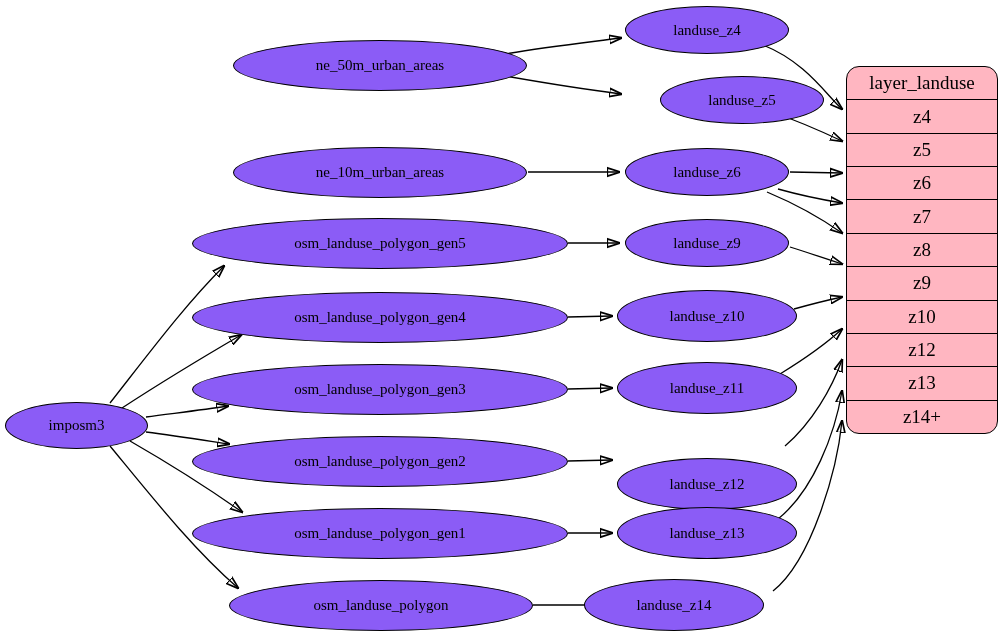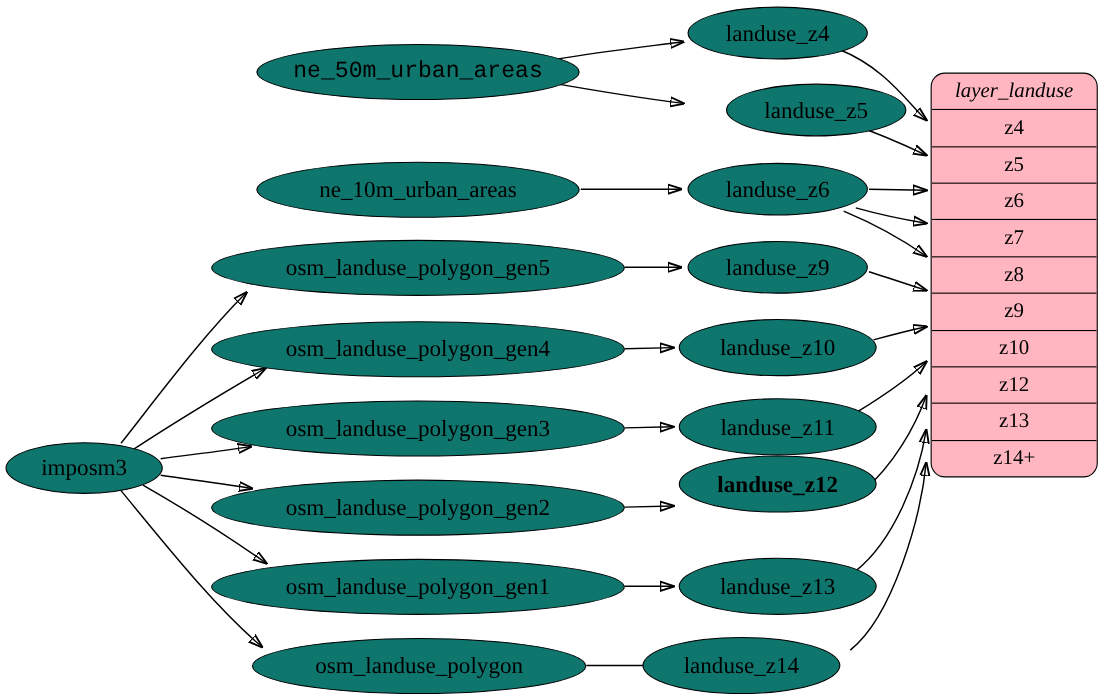--- a/index.html
+++ b/index.html
@@ -10,44 +10,44 @@
     font-family:"Liberation Serif","DejaVu Serif",serif;
     color:#000;
     overflow:hidden;
   }
   .edges{position:absolute;left:0;top:0;width:1006px;height:635px;}
   .edges path{stroke:#000;stroke-width:1.3;fill:none;}
   .ellipse-node{
     position:absolute;
     border:1.4px solid #000;
     border-radius:50%;
-    background:#0f766e;
+    background:#8b5cf6;
     display:flex;align-items:center;justify-content:center;
-    font-size:21px;
+    font-size:15px;
     white-space:nowrap;
     box-sizing:border-box;
   }
   .record-node{
     position:absolute;
     left:846px;top:66px;width:152px;height:368px;
     border:1.6px solid #000;
     border-radius:13px;
     background:#ffb6c1;
     display:flex;flex-direction:column;
     box-sizing:border-box;
     overflow:hidden;
     font-size:19px;
   }
   .record-row{
     flex:1;
     display:flex;align-items:center;justify-content:center;
     border-top:1.4px solid #000;
     box-sizing:border-box;
   }
-  .record-row:first-child{border-top:none;font-style:italic;}
+  .record-row:first-child{border-top:none;}
 </style>
 </head>
 <body>
 
 <div class="canvas">
 
   <svg class="edges" viewBox="0 0 1006 635">
     <defs>
       <marker id="arrow" viewBox="0 0 10 10" refX="9" refY="5" markerWidth="10" markerHeight="10" orient="auto">
         <path d="M0,1.8 L10,5 L0,8.2 z" fill="#000" stroke="none"></path>
@@ -78,36 +78,36 @@
     <path marker-end="url(#arrow)" d="M790,247 C809,253 827,259 842,264"></path>
     <path marker-end="url(#arrow)" d="M794,309 C812,304 828,300 842,297"></path>
     <path marker-end="url(#arrow)" d="M780,374 C806,358 828,342 842,329"></path>
     <path marker-end="url(#arrow)" d="M785,446 C812,423 832,388 842,360"></path>
     <path marker-end="url(#arrow)" d="M778,519 C813,491 835,434 842,391"></path>
     <path marker-end="url(#arrow)" d="M773,591 C812,560 837,470 842,421"></path>
   </svg>
 
   <div class="ellipse-node" style="left:5px;top:402px;width:143px;height:47px;">imposm3</div>
 
-  <div class="ellipse-node" style="left:233px;top:40px;width:294px;height:51px;font-family:Liberation Mono, monospace;">ne_50m_urban_areas</div>
+  <div class="ellipse-node" style="left:233px;top:40px;width:294px;height:51px;">ne_50m_urban_areas</div>
   <div class="ellipse-node" style="left:233px;top:147px;width:294px;height:51px;">ne_10m_urban_areas</div>
   <div class="ellipse-node" style="left:192px;top:218px;width:376px;height:51px;">osm_landuse_polygon_gen5</div>
   <div class="ellipse-node" style="left:192px;top:292px;width:376px;height:51px;">osm_landuse_polygon_gen4</div>
   <div class="ellipse-node" style="left:192px;top:364px;width:376px;height:51px;">osm_landuse_polygon_gen3</div>
   <div class="ellipse-node" style="left:192px;top:436px;width:376px;height:51px;">osm_landuse_polygon_gen2</div>
   <div class="ellipse-node" style="left:192px;top:508px;width:376px;height:51px;">osm_landuse_polygon_gen1</div>
   <div class="ellipse-node" style="left:229px;top:580px;width:304px;height:51px;">osm_landuse_polygon</div>
 
   <div class="ellipse-node" style="left:625px;top:6px;width:164px;height:48px;">landuse_z4</div>
   <div class="ellipse-node" style="left:660px;top:76px;width:164px;height:48px;">landuse_z5</div>
   <div class="ellipse-node" style="left:625px;top:148px;width:164px;height:48px;text-align:center;">landuse_z6</div>
   <div class="ellipse-node" style="left:625px;top:219px;width:164px;height:48px;">landuse_z9</div>
   <div class="ellipse-node" style="left:617px;top:290px;width:180px;height:52px;">landuse_z10</div>
   <div class="ellipse-node" style="left:617px;top:362px;width:180px;height:52px;">landuse_z11</div>
-  <div class="ellipse-node" style="left:617px;top:414px;width:180px;height:52px;font-weight:bold;">landuse_z12</div>
+  <div class="ellipse-node" style="left:617px;top:458px;width:180px;height:52px;">landuse_z12</div>
   <div class="ellipse-node" style="left:617px;top:507px;width:180px;height:52px;">landuse_z13</div>
   <div class="ellipse-node" style="left:584px;top:579px;width:180px;height:52px;">landuse_z14</div>
 
   <div class="record-node">
     <div class="record-row">layer_landuse</div>
     <div class="record-row">z4</div>
     <div class="record-row">z5</div>
     <div class="record-row">z6</div>
     <div class="record-row">z7</div>
     <div class="record-row">z8</div>

